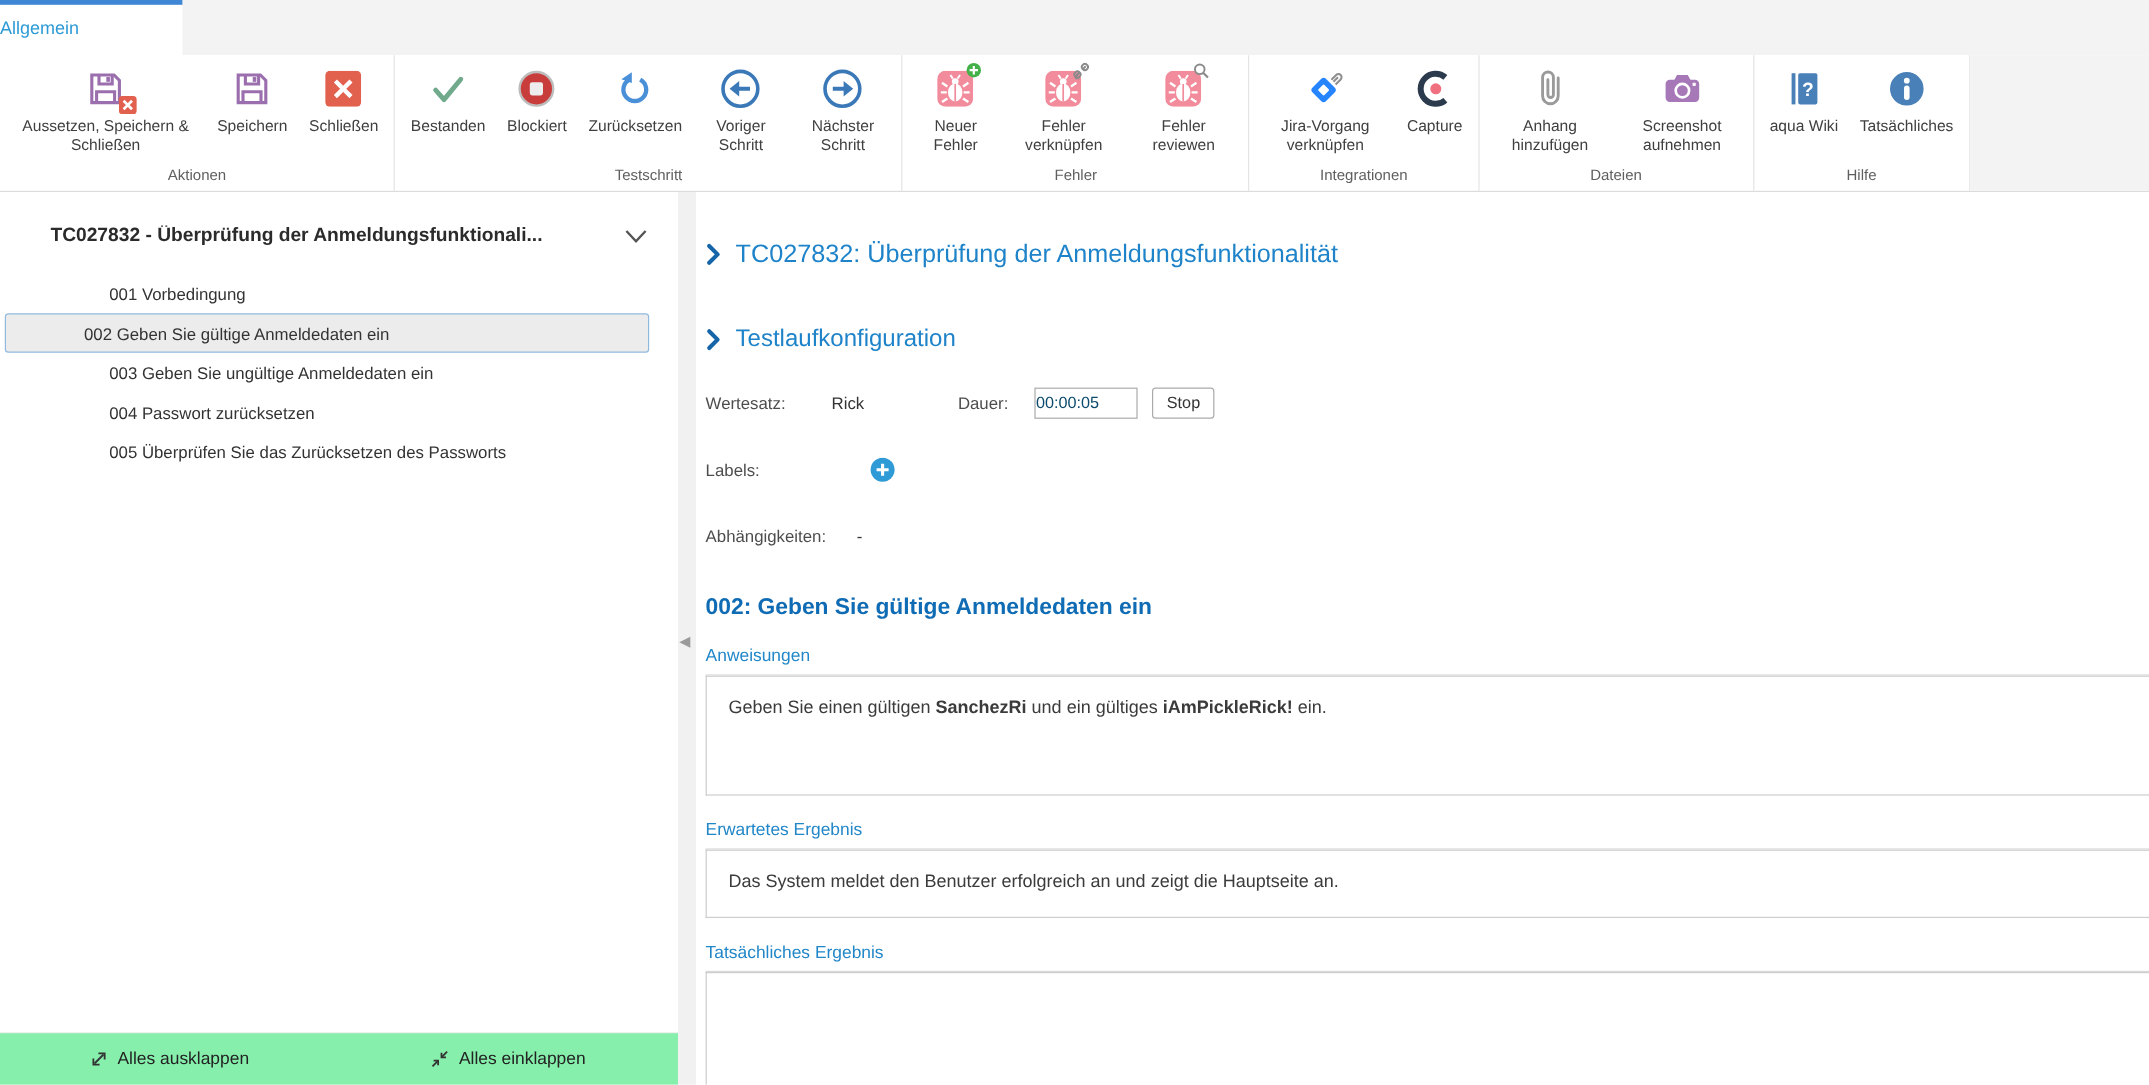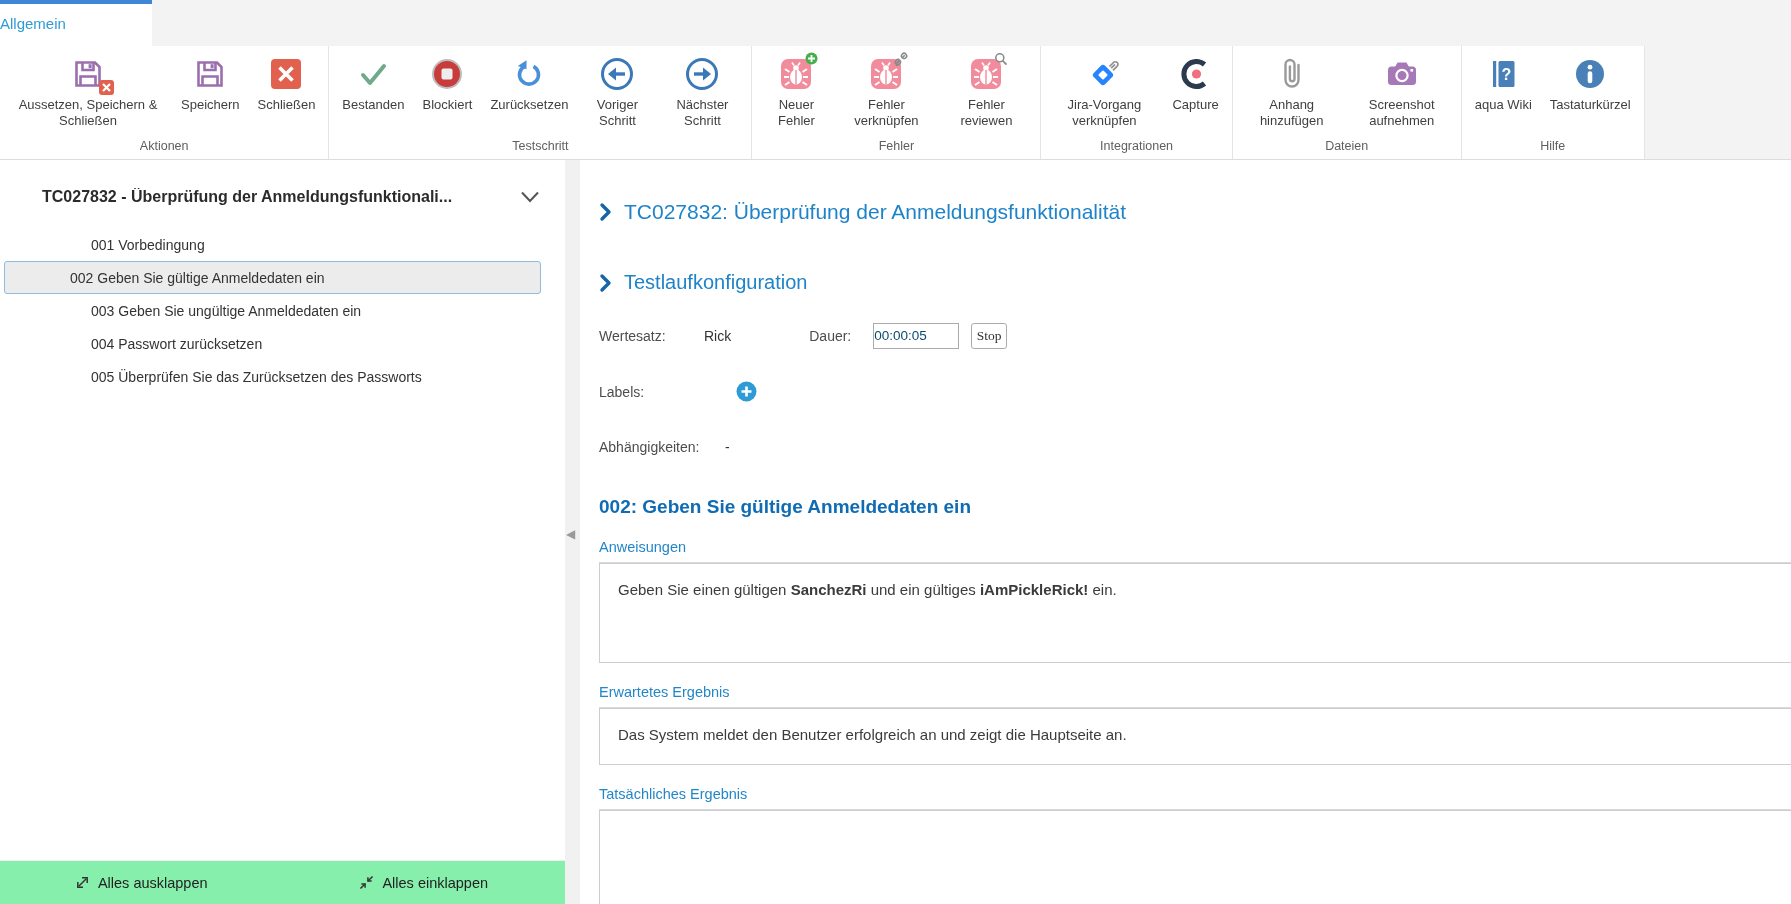--- a/index.html
+++ b/index.html
@@ -24,21 +24,21 @@
   .w80 { max-width:82px; } .w70 { max-width:72px; } .w60 { max-width:62px; }
   .rgname { text-align:center; font-size:12.5px; color:#5f5f5f; padding:4px 0 6px; }
   .rfill { flex:1; background:#f3f3f3; }
   .badge { position:absolute; top:-2px; right:0; }
 
   
   .content { display:flex; height:744px; }
   .sidebar { width:565px; position:relative; background:#fff; }
   .splitter { width:15px; background:#f1f1f1; position:relative; cursor:col-resize; }
   .split-handle { position:absolute; top:368px; left:1px; color:#9a9a9a; font-size:12px; line-height:12px; }
-  .main { flex:1; padding:0 0 0 8px; position:relative; overflow:hidden;margin-left:11px; }
+  .main { flex:1; padding:0 0 0 8px; position:relative; overflow:hidden; }
 
   
   .sb-title-row { display:flex; align-items:center; padding:28px 24px 0 42px; cursor:pointer; }
   .sb-title { font-size:16px; font-weight:bold; color:#2b2b2b; flex:1;
     white-space:nowrap; overflow:hidden; }
   .sb-steps { margin-top:22px; }
   .step-item { height:33px; display:flex; align-items:center; padding-left:90px;
     font-size:14px; color:#333; cursor:pointer; border:1px solid transparent; }
   .step-item.selected { background:#ececec; border:1px solid #92bade; border-radius:3px;
     margin:0 24px 0 4px; padding-left:65px; }
@@ -54,23 +54,23 @@
   .htext { font-size:21px; color:#1e83c9; }
   .h2row .htext { font-size:20px; }
 
   .frow { display:flex; align-items:center; margin-top:28px; height:27px; }
   .flabel { font-size:14px; color:#4d4d4d; }
   .fvalue { font-size:14px; color:#333; }
   .lw105 { width:105px; } .lw137 { width:137px; } .lw126 { width:126px; }
   .dauer-label { width:64px; margin-left:78px; }
   .dauer-input { width:86px; height:26px; border:1px solid #ababab; font-size:13.5px;
     text-align:left; color:#0c4a6e; font-family:Liberation Sans, sans-serif; background:#fff; }
-  .stop-btn { width:36px; height:26px; margin-left:12px; background:#fff;
+  .stop-btn { width:52px; height:26px; margin-left:12px; background:#fff;
     border:1px solid #ababab; border-radius:3px; font-size:13.5px; color:#333;
-    font-family:Liberation Serif, serif; cursor:pointer; }
+    font-family:Liberation Sans, sans-serif; cursor:pointer; }
   .labels-row { margin-top:29px; }
   .dep-row { margin-top:28px; }
 
   .step-heading { margin-top:36px; font-size:19px; font-weight:bold; color:#0f6cb4; }
   .sec-label { margin-top:21px; font-size:14.5px; color:#2287c8;
     padding-bottom:7px; border-bottom:1px solid #d9d9d9; margin-right:-2px; }
   .sec-box { border:1px solid #cdcdcd; border-right:none; margin-right:-2px;
     background:#fff; font-size:15px; color:#3b3b3b; padding:17px 20px 0 18px; }
   .box-instr { height:100px; }
   .box-expected { height:57px; }
@@ -316,21 +316,21 @@
         <span class="rlabel w60">aqua Wiki</span>
       </div>
       <div class="rbtn">
         <span class="ricon">
           <svg width="32" height="32" viewBox="0 0 32 32">
             <circle cx="16" cy="16" r="14" fill="#4a80b8"></circle>
             <circle cx="16" cy="9.2" r="2.4" fill="#fff"></circle>
             <rect x="13.7" y="13.3" width="4.6" height="12" rx="2.3" fill="#fff"></rect>
             </svg>
         </span>
-        <span class="rlabel">Tastaturkürzel</span>
+        <span class="rlabel">Tatsächliches</span>
       </div>
     </div>
     <div class="rgname">Hilfe</div>
   </div>
 
   <div class="rfill"></div>
 </div>
 
 <div class="content">
 

